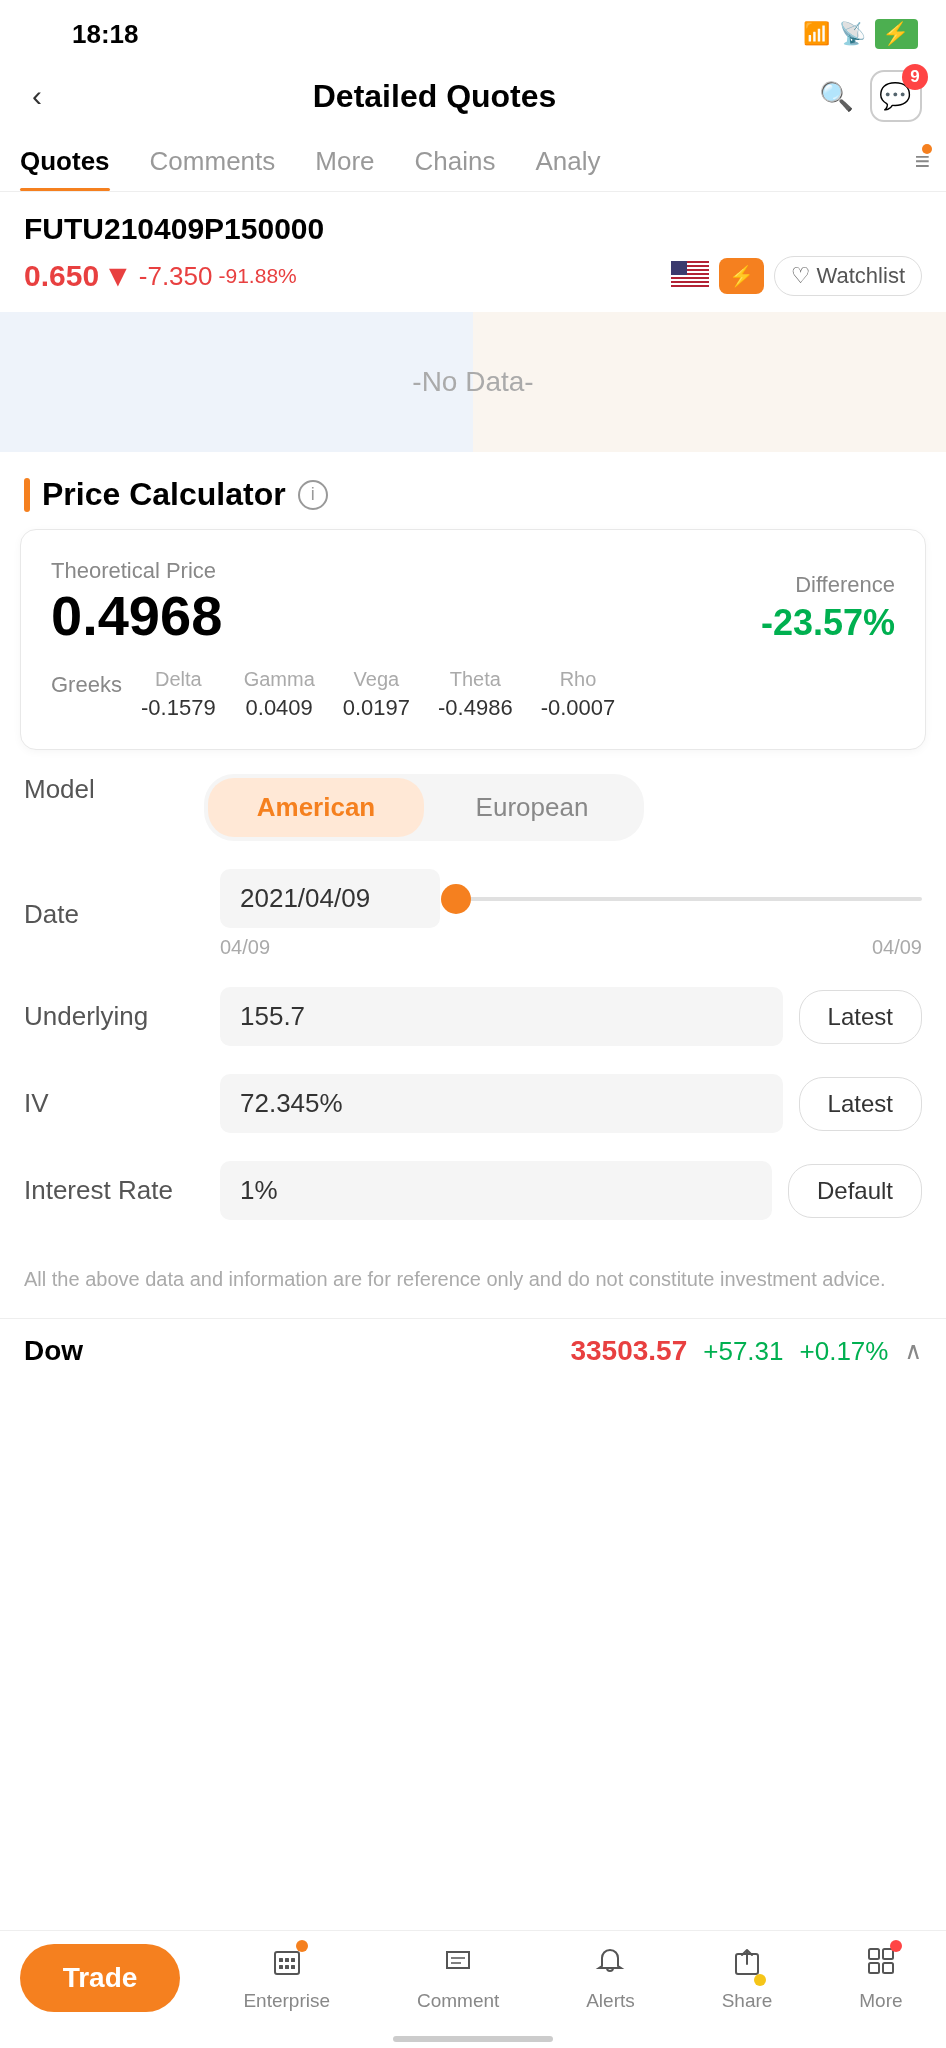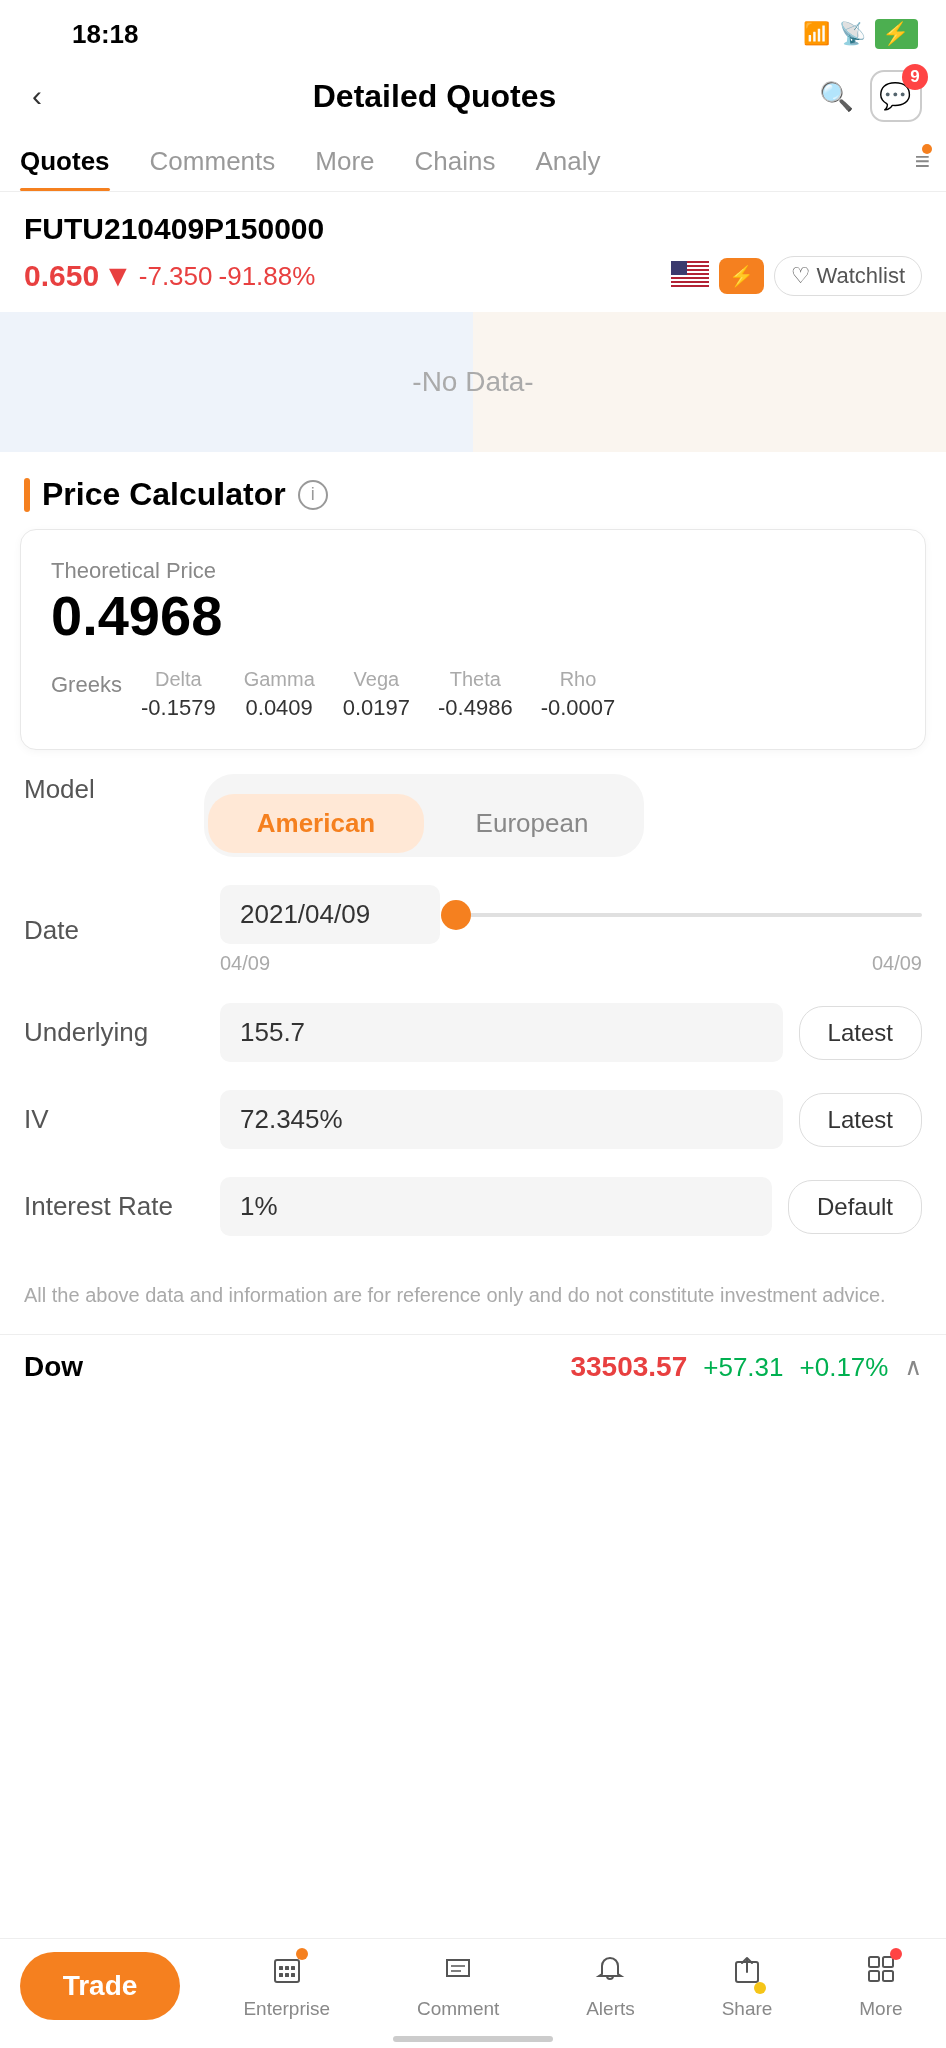--- a/index.html
+++ b/index.html
@@ -166,21 +166,21 @@
     .price-current {
       font-size: 30px;
       font-weight: 600;
       color: #e84040;
       display: flex;
       align-items: center;
       gap: 4px;
     }
     .price-down-arrow { color: #e84040; }
     .price-change { font-size: 26px; color: #e84040; }
-    .price-pct { font-size: 26px; color: #e84040; }
+    .price-pct { font-size: 21px; color: #e84040; }
     .stock-actions {
       display: flex;
       align-items: center;
       gap: 10px;
     }
     .lightning-btn {
       background: #f5801f;
       border-radius: 8px;
       padding: 6px 10px;
       font-size: 20px;
@@ -353,21 +353,20 @@
       max-width: 440px;
     }
     .model-btn {
       flex: 1;
       padding: 14px 0;
       text-align: center;
       font-size: 26px;
       border-radius: 26px;
       cursor: pointer;
       color: #888;
-      margin-top: 16px;
     }
     .model-btn.active {
       background: #ffe8d6;
       color: #f5801f;
       font-weight: 600;
     }
 
     
     .date-row {
       display: flex;
@@ -463,21 +462,21 @@
     }
     .ticker-name { font-size: 28px; font-weight: 600; color: #000; }
     .ticker-price { font-size: 28px; font-weight: 600; color: #e84040; margin-left: auto; }
     .ticker-change { font-size: 26px; color: #00b050; }
     .ticker-pct { font-size: 26px; color: #00b050; }
     .ticker-arrow { font-size: 24px; color: #888; }
 
     
     .bottom-nav {
       position: fixed;
-      bottom: 0;
+      bottom: 8px;
       left: 0;
       width: 946px;
       background: #fff;
       border-top: 1px solid #eee;
       display: flex;
       align-items: center;
       padding: 12px 0 28px;
       height: 110px;
     }
     .trade-btn {
@@ -646,20 +645,24 @@
   <div class="section-accent"></div>
   <span class="section-title">Price Calculator</span>
   <div class="info-circle">i</div>
 </div>
 
 <div class="calc-card">
   <div class="calc-top-row">
     <div>
       <div class="theo-label">Theoretical Price</div>
       <div class="theo-value">0.4968</div>
+    </div>
+    <div class="diff-block">
+      <div class="diff-label">Difference</div>
+      <div class="diff-value">-23.57%</div>
     </div>
   </div>
   <div class="greeks-row">
     <span class="greeks-label">Greeks</span>
     <div class="greeks-values">
       <div class="greek-item">
         <span class="greek-name">Delta</span>
         <span class="greek-val">-0.1579</span>
       </div>
       <div class="greek-item">

